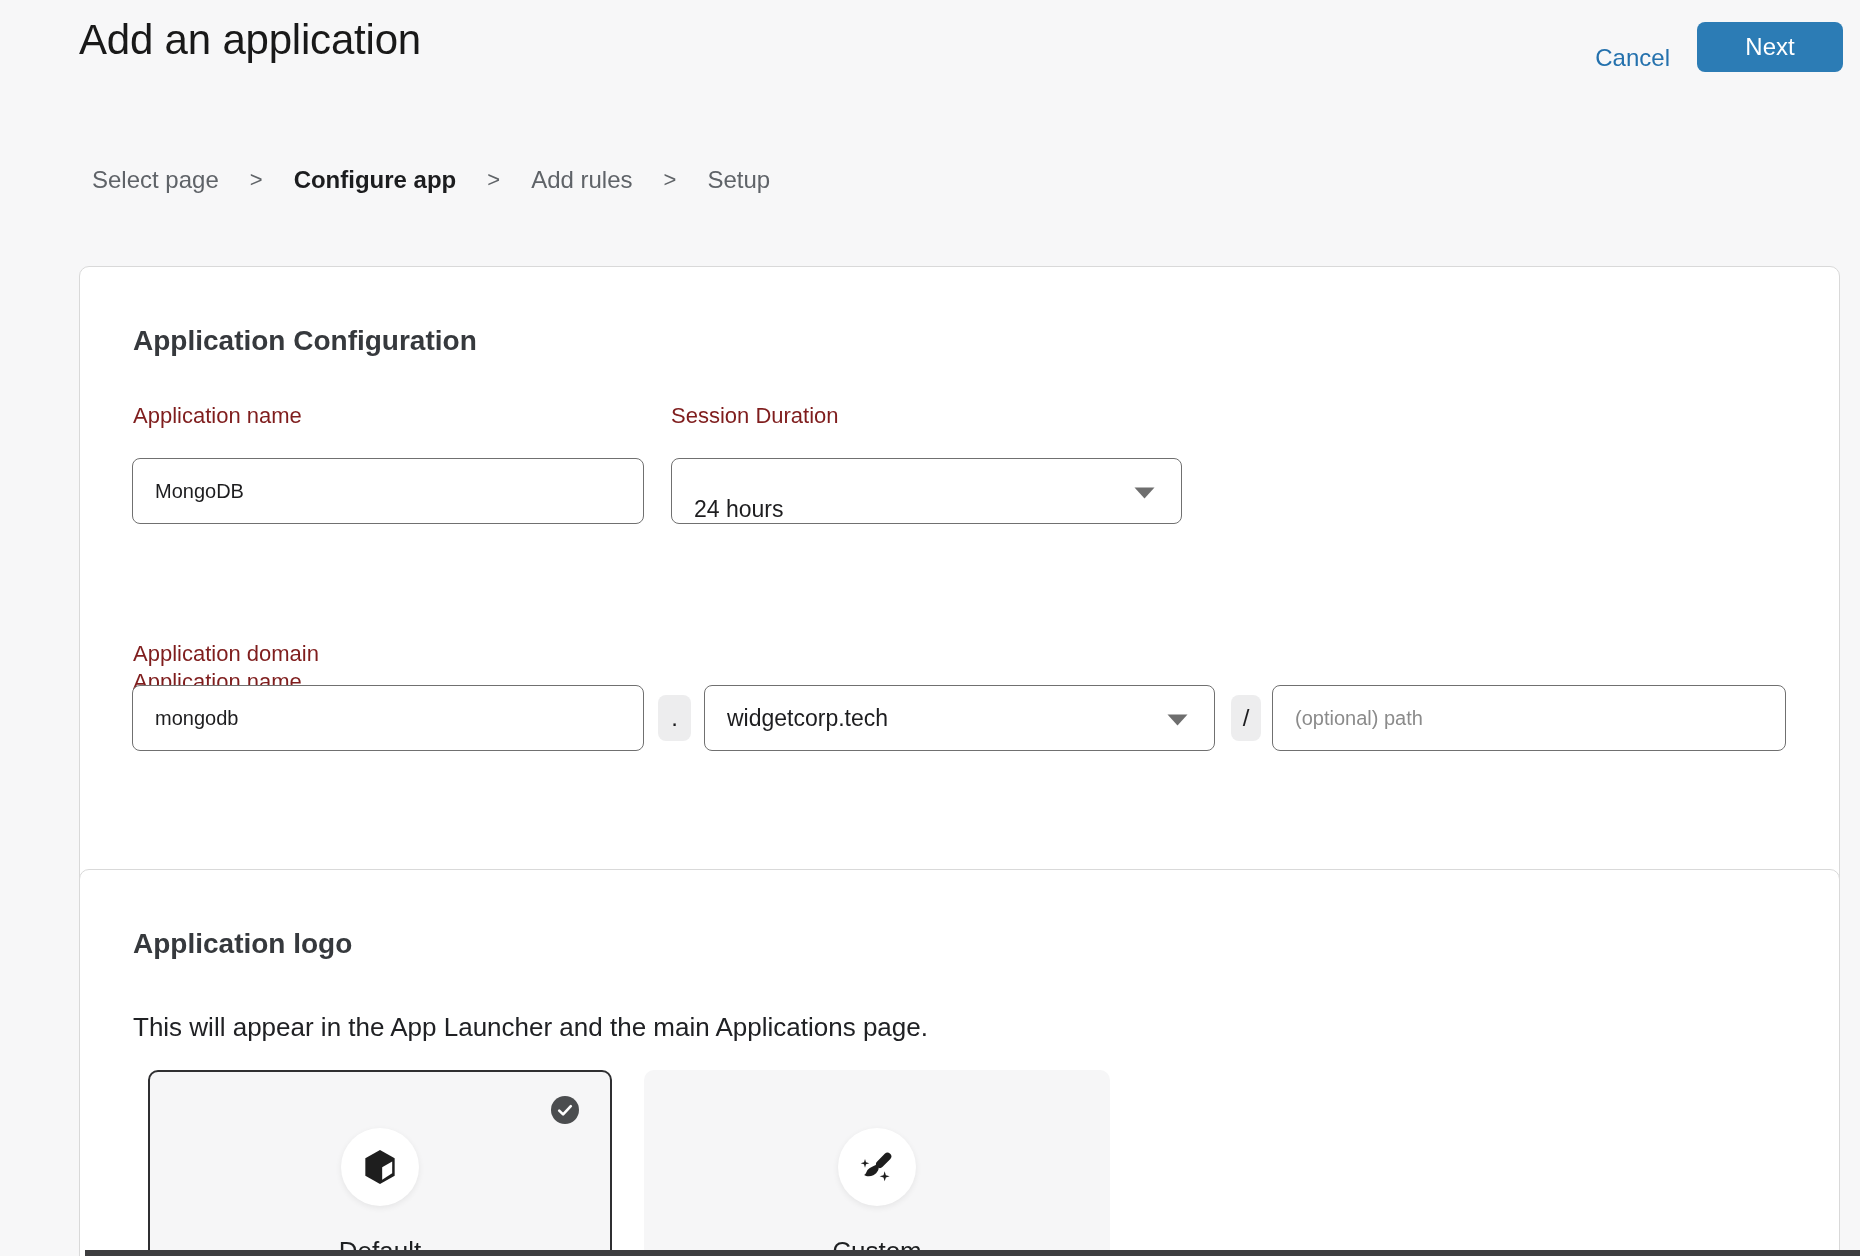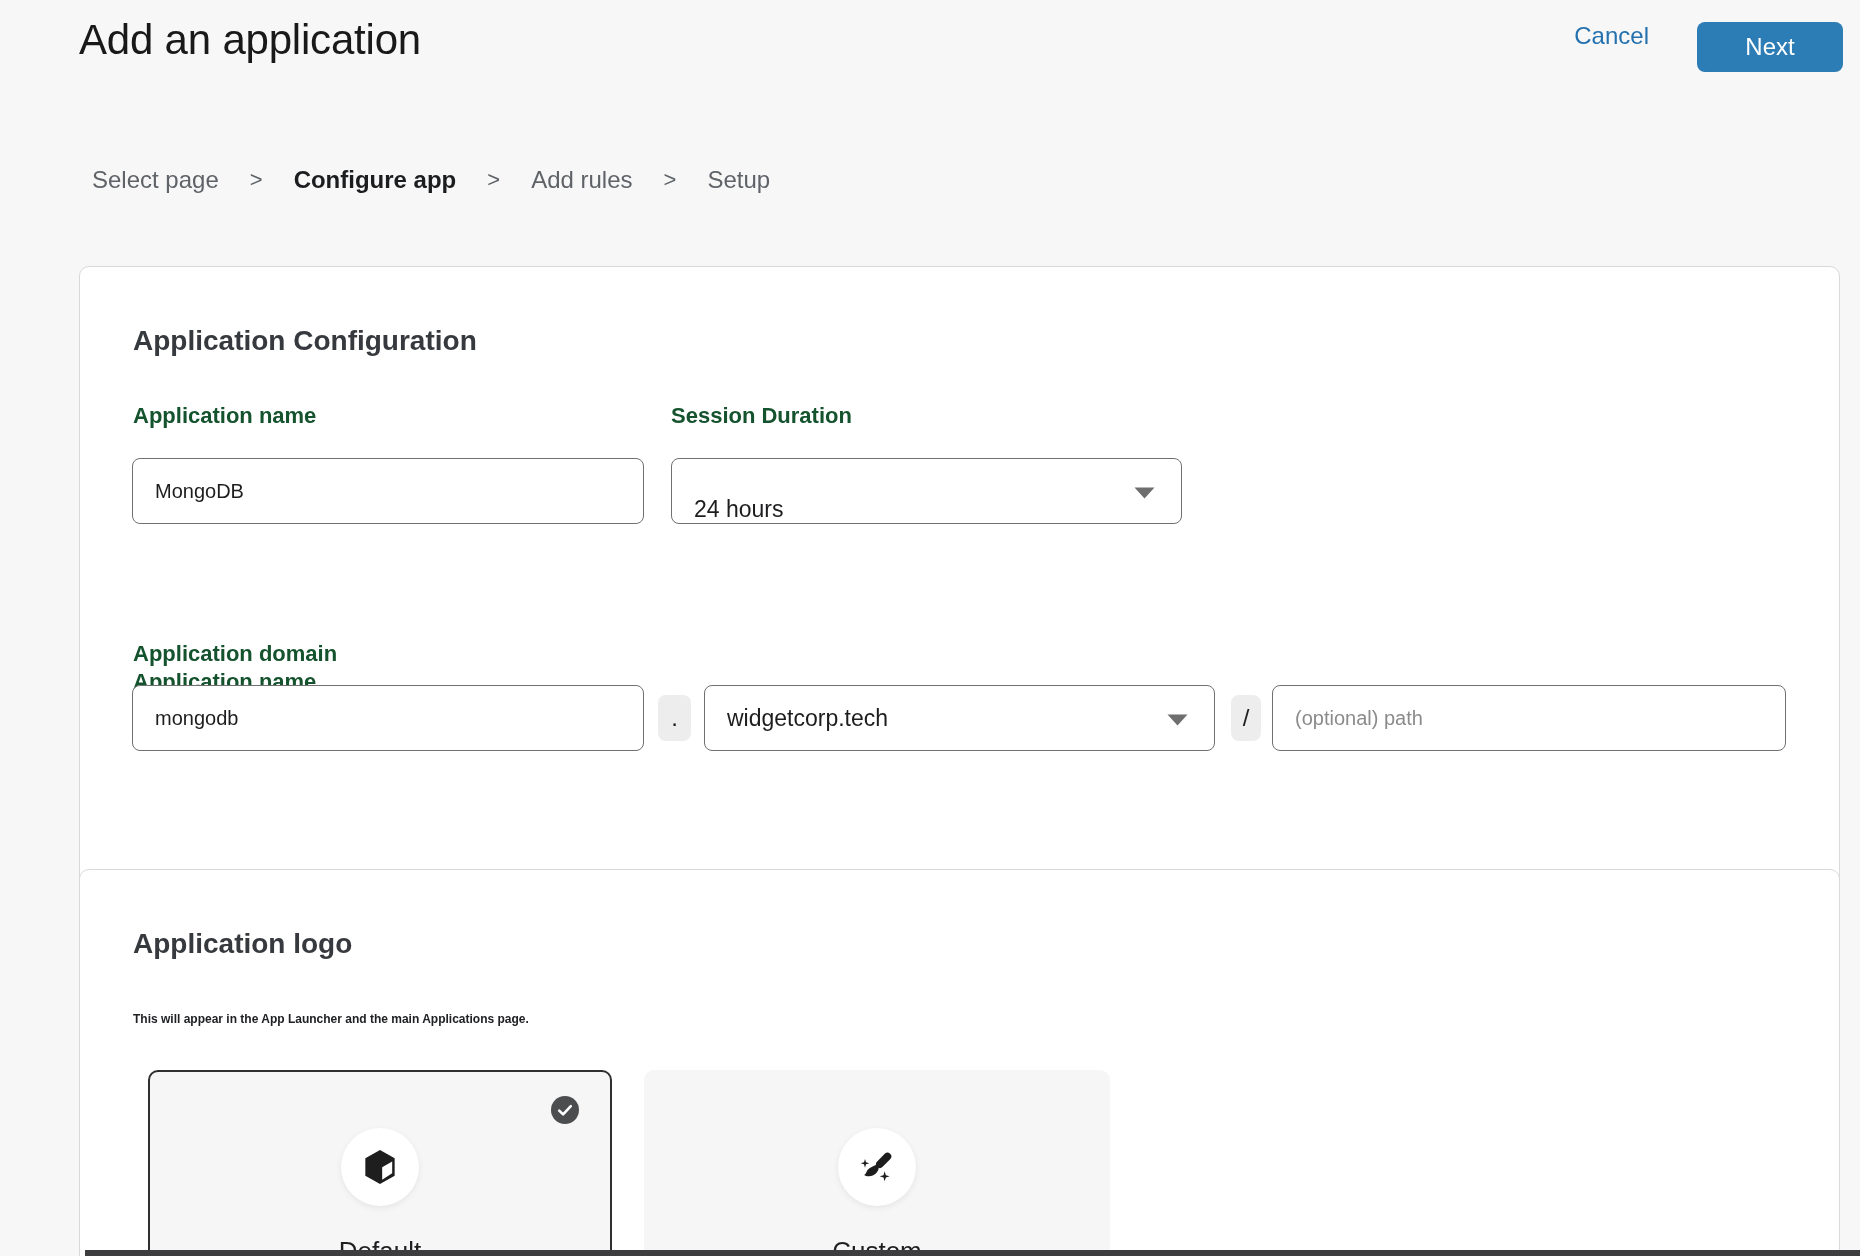--- a/index.html
+++ b/index.html
@@ -8,21 +8,21 @@
     width:1860px; height:1256px; position:relative; overflow:hidden;
     background:#f7f7f8; color:#1d1d1f;
     font-family:"Liberation Sans","DejaVu Sans",sans-serif;
   }
   .page-title {
     position:absolute; left:79px; top:16px; margin:0;
     font-size:42px; font-weight:500; color:#191919; letter-spacing:-0.2px;
   }
   .header-actions {
     position:absolute; top:22px; right:17px; height:50px;
-    display:flex; align-items:flex-start; gap:48px;
+    display:flex; align-items:flex-end; gap:27px;
   }
   .cancel-link { font-size:24px; color:#2471ad; cursor:pointer; text-decoration:none; }
   .next-btn {
     width:146px; height:50px; border:none; border-radius:8px;
     background:#2c7cb5; color:#ffffff; font-size:24px; cursor:pointer;
     font-family:inherit;
   }
   .breadcrumb {
     position:absolute; left:92px; top:166px;
     display:flex; align-items:center; gap:31px;
@@ -36,42 +36,42 @@
     position:absolute; left:79px; width:1761px;
     background:#ffffff; border:1px solid #d9d9d9; border-radius:10px;
   }
   #card-config { top:266px; height:638px; }
   #card-logo   { top:869px; height:420px; }
   .card-title {
     position:absolute; left:53px; top:58px; margin:0;
     font-size:28px; font-weight:700; color:#36393d;
   }
   .field-label {
-    position:absolute; font-size:22px; font-weight:700; color:#14532d;
+    position:absolute; font-size:22px; font-weight:400; color:#7f1d1d;
   }
   .text-input {
     position:absolute; height:66px; border:1px solid #707070; border-radius:8px;
     background:#fff; font-size:20px; color:#1d1d1f; padding:8px 22px;
     font-family:inherit; outline:none;
   }
   .text-input::placeholder { color:#8b8b8b; }
   .select {
     position:absolute; height:66px; border:1px solid #707070; border-radius:8px;
     background:#fff; display:flex; align-items:center; padding:0 22px;
     font-size:23px; color:#1d1d1f; cursor:pointer;
   }
   .select .caret { position:absolute; right:26px; top:28px; }
   .chip {
     position:absolute; width:33px; height:46px; border-radius:8px;
     background:#ededee; display:flex; align-items:center; justify-content:center;
     font-size:24px; color:#1d1d1f;
   }
   .logo-desc {
     position:absolute; left:53px; top:142px; margin:0;
-    font-size:12px; color:#202124;font-weight:bold;
+    font-size:26px; color:#202124;
   }
   .logo-tile {
     position:absolute; top:200px; height:210px; border-radius:10px;
     background:#f6f6f7; border:2px solid transparent; cursor:pointer;
   }
   .logo-tile.selected { border-color:#2f2f31; }
   #tile-default { left:68px;  width:464px; }
   #tile-custom  { left:564px; width:466px; }
   .tile-circle {
     position:absolute; left:50%; top:56px; transform:translateX(-50%);

